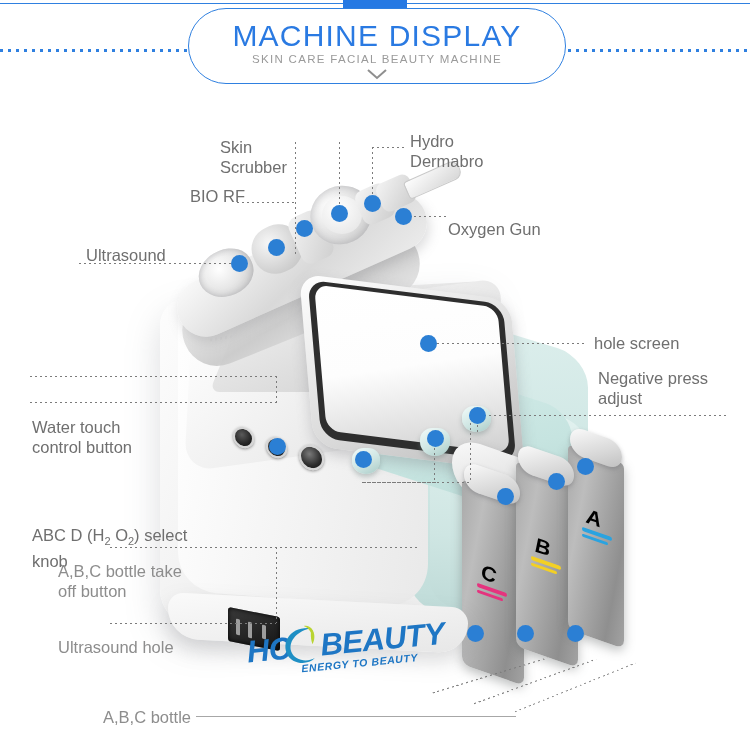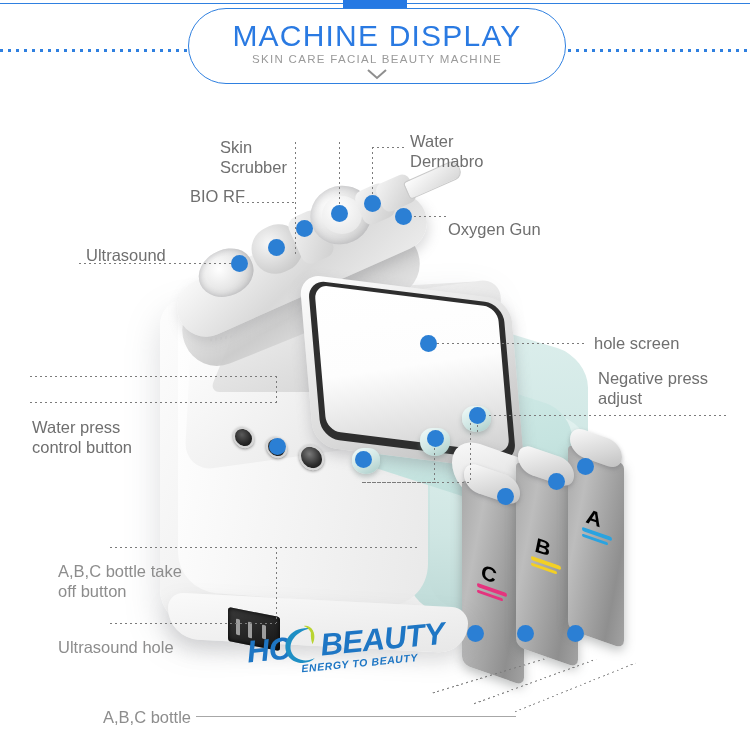--- a/index.html
+++ b/index.html
@@ -321,37 +321,40 @@
     <div class="dot" style="left:577px;top:363px"></div>
     <div class="dot" style="left:467px;top:530px"></div>
     <div class="dot" style="left:517px;top:530px"></div>
     <div class="dot" style="left:567px;top:530px"></div>
   </div>
 
   <div class="lbl" style="left:220px;top:137px">Skin
 Scrubber</div>
 
 
-  <div class="lbl" style="left:410px;top:131px">Water
+  <div class="lbl" style="left:410px;top:131px">Hydro
 Dermabro</div>
 
   <div class="lbl" style="left:190px;top:186px">BIO RF</div>
 
   <div class="lbl" style="left:448px;top:219px">Oxygen Gun</div>
 
   <div class="lbl" style="left:86px;top:245px">Ultrasound</div>
 
   <div class="lbl" style="left:594px;top:333px">hole screen</div>
 
   <div class="lbl" style="left:598px;top:368px">Negative press
 adjust</div>
 
-  <div class="lbl" style="left:32px;top:417px">Water press
+  <div class="lbl" style="left:32px;top:417px">Water touch
 control button</div>
 
+  <div class="lbl" style="left:32px;top:505px">
+    <span>ABC D (H</span><sub style="font-size:11px">2</sub><span> O</span><sub style="font-size:11px">2</sub><span>) select</span><br><span>knob</span>
+  </div>
 
   <div class="lbl grey2" style="left:58px;top:561px">A,B,C bottle take
 off button</div>
 
   <div class="lbl grey2" style="left:58px;top:637px">Ultrasound hole</div>
 
   <div class="lbl grey2" style="left:103px;top:707px">A,B,C bottle</div>
 
 </div>
 

